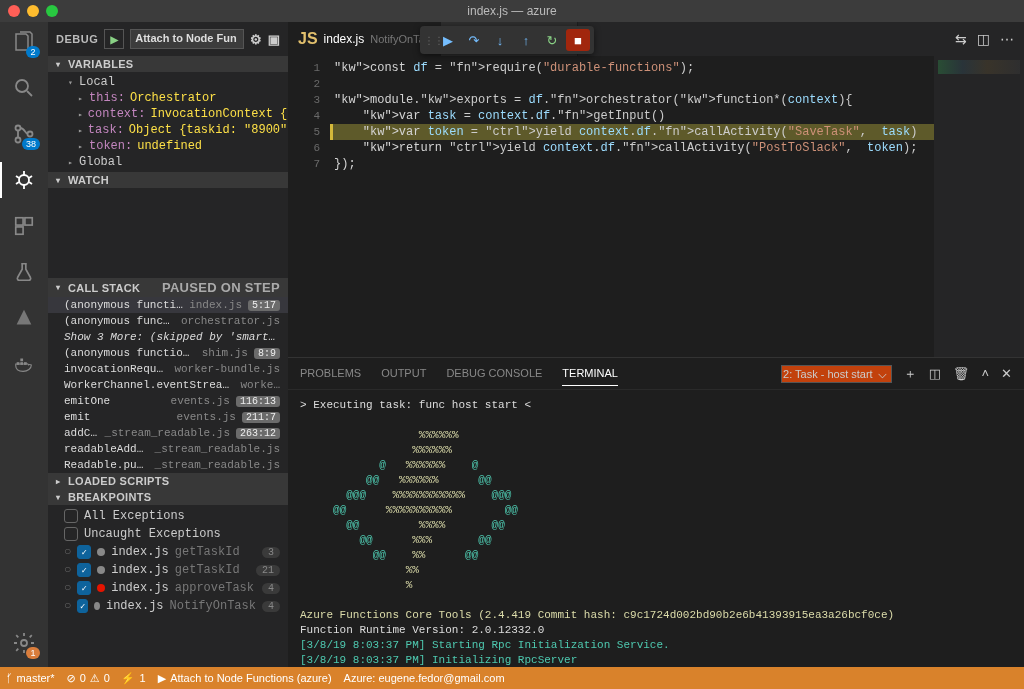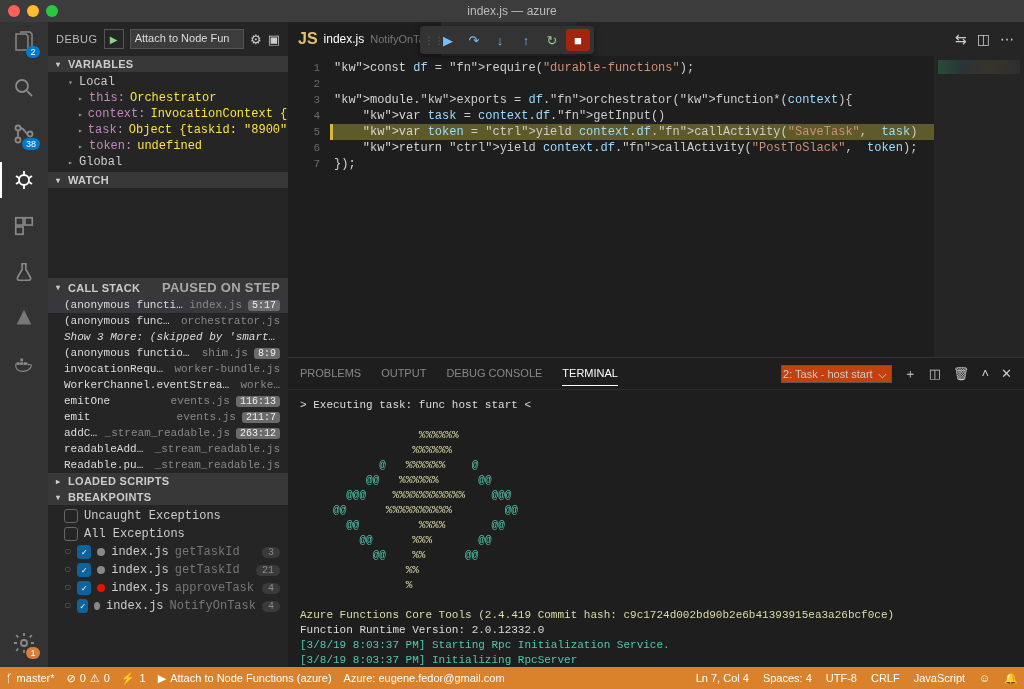--- a/index.html
+++ b/index.html
@@ -18,21 +18,21 @@
 .activitybar { width: 48px; background: #333; display: flex; flex-direction: column; align-items: center; padding-top: 6px; gap: 18px; }
 .activity-icon { width: 28px; height: 28px; display: flex; align-items: center; justify-content: center; color: #888; position: relative; cursor: pointer; }
 .activity-icon.active { color: #fff; }
 .activity-icon.active::before { content: ''; position: absolute; left: -10px; top: -4px; bottom: -4px; width: 2px; background: #fff; }
 .badge { position: absolute; bottom: -2px; right: -2px; background: #007acc; color: #fff; font-size: 9px; border-radius: 8px; padding: 1px 4px; min-width: 14px; text-align: center; }
 .badge.orange { background: #d97d3c; }
 .activity-bottom { margin-top: auto; margin-bottom: 10px; }
 
 
 .sidebar { width: 240px; background: #252526; display: flex; flex-direction: column; color: #ccc; overflow: hidden; }
-.sidebar-header { height: 34px; display: flex; align-items: center; padding: 0 8px; gap: 6px; }
+.sidebar-header { height: 34px; display: flex; align-items: center; padding: 0 8px; gap: 6px; font-weight: bold; }
 .debug-label { font-size: 11px; color: #bbb; letter-spacing: 0.5px; }
 .play-box { width: 20px; height: 20px; border: 1px solid #555; display: flex; align-items: center; justify-content: center; color: #89d185; font-size: 10px; cursor: pointer; }
 .config-select { flex: 1; background: #3c3c3c; border: 1px solid #555; color: #ddd; font-size: 11px; padding: 2px 4px; height: 20px; overflow: hidden; white-space: nowrap; cursor: pointer; }
 .gear { color: #ccc; cursor: pointer; font-size: 13px; }
 .section-hdr { background: #383838; font-size: 11px; font-weight: 600; padding: 2px 8px; display: flex; align-items: center; gap: 4px; cursor: pointer; letter-spacing: 0.3px; }
 .section-hdr .arrow { font-size: 8px; width: 8px; }
 .section-hdr .right-text { margin-left: auto; font-size: 13px; font-weight: 700; color: #aaa; }
 .tree { padding: 2px 0 2px 16px; font-size: 12px; }
 .tree-row { display: flex; align-items: center; gap: 5px; padding: 1px 4px; white-space: nowrap; overflow: hidden; cursor: pointer; }
 .tree-row .caret { font-size: 8px; color: #999; width: 6px; }
@@ -295,25 +295,25 @@
         <span>LOADED SCRIPTS</span>
       </div>
 
     <div class="section-hdr">
         <span class="arrow">▾</span>
         <span>BREAKPOINTS</span>
       </div>
     <div class="bp-body mono">
       <div class="bp-row">
           <span class="cb"></span>
-          <span>Uncaught Exceptions</span>
+          <span>All Exceptions</span>
         </div>
       <div class="bp-row">
           <span class="cb"></span>
-          <span>All Exceptions</span>
+          <span>Uncaught Exceptions</span>
         </div>
       <div id="bp-rows">
           <div class="bp-row">
             <span style="color:#666;">○</span>
             <span class="cb checked">✓</span>
             <span class="bp-dot "></span>
             <span>index.js</span>
             <span style="color:#777;">getTaskId</span>
             <span class="count">3</span>
           </div>
@@ -452,22 +452,13 @@
       <span>0</span> 
       <span>⚠</span>
       <span>0</span>
     </div>
   <div class="sb-item">
       <span>⚡</span>
       <span>1</span>
     </div>
   <div class="sb-item">▶ <span>Attach to Node Functions (azure)</span></div>
   <div class="sb-item">Azure: eugene.fedor@gmail.com</div>
-  <div class="sb-right">
-    <div class="sb-item">Ln 7, Col 4</div>
-    <div class="sb-item">Spaces: 4</div>
-    <div class="sb-item">UTF-8</div>
-    <div class="sb-item">CRLF</div>
-    <div class="sb-item">JavaScript</div>
-    <div class="sb-item">☺</div>
-    <div class="sb-item">🔔</div>
-  </div>
 </div>
 
 </body></html>

